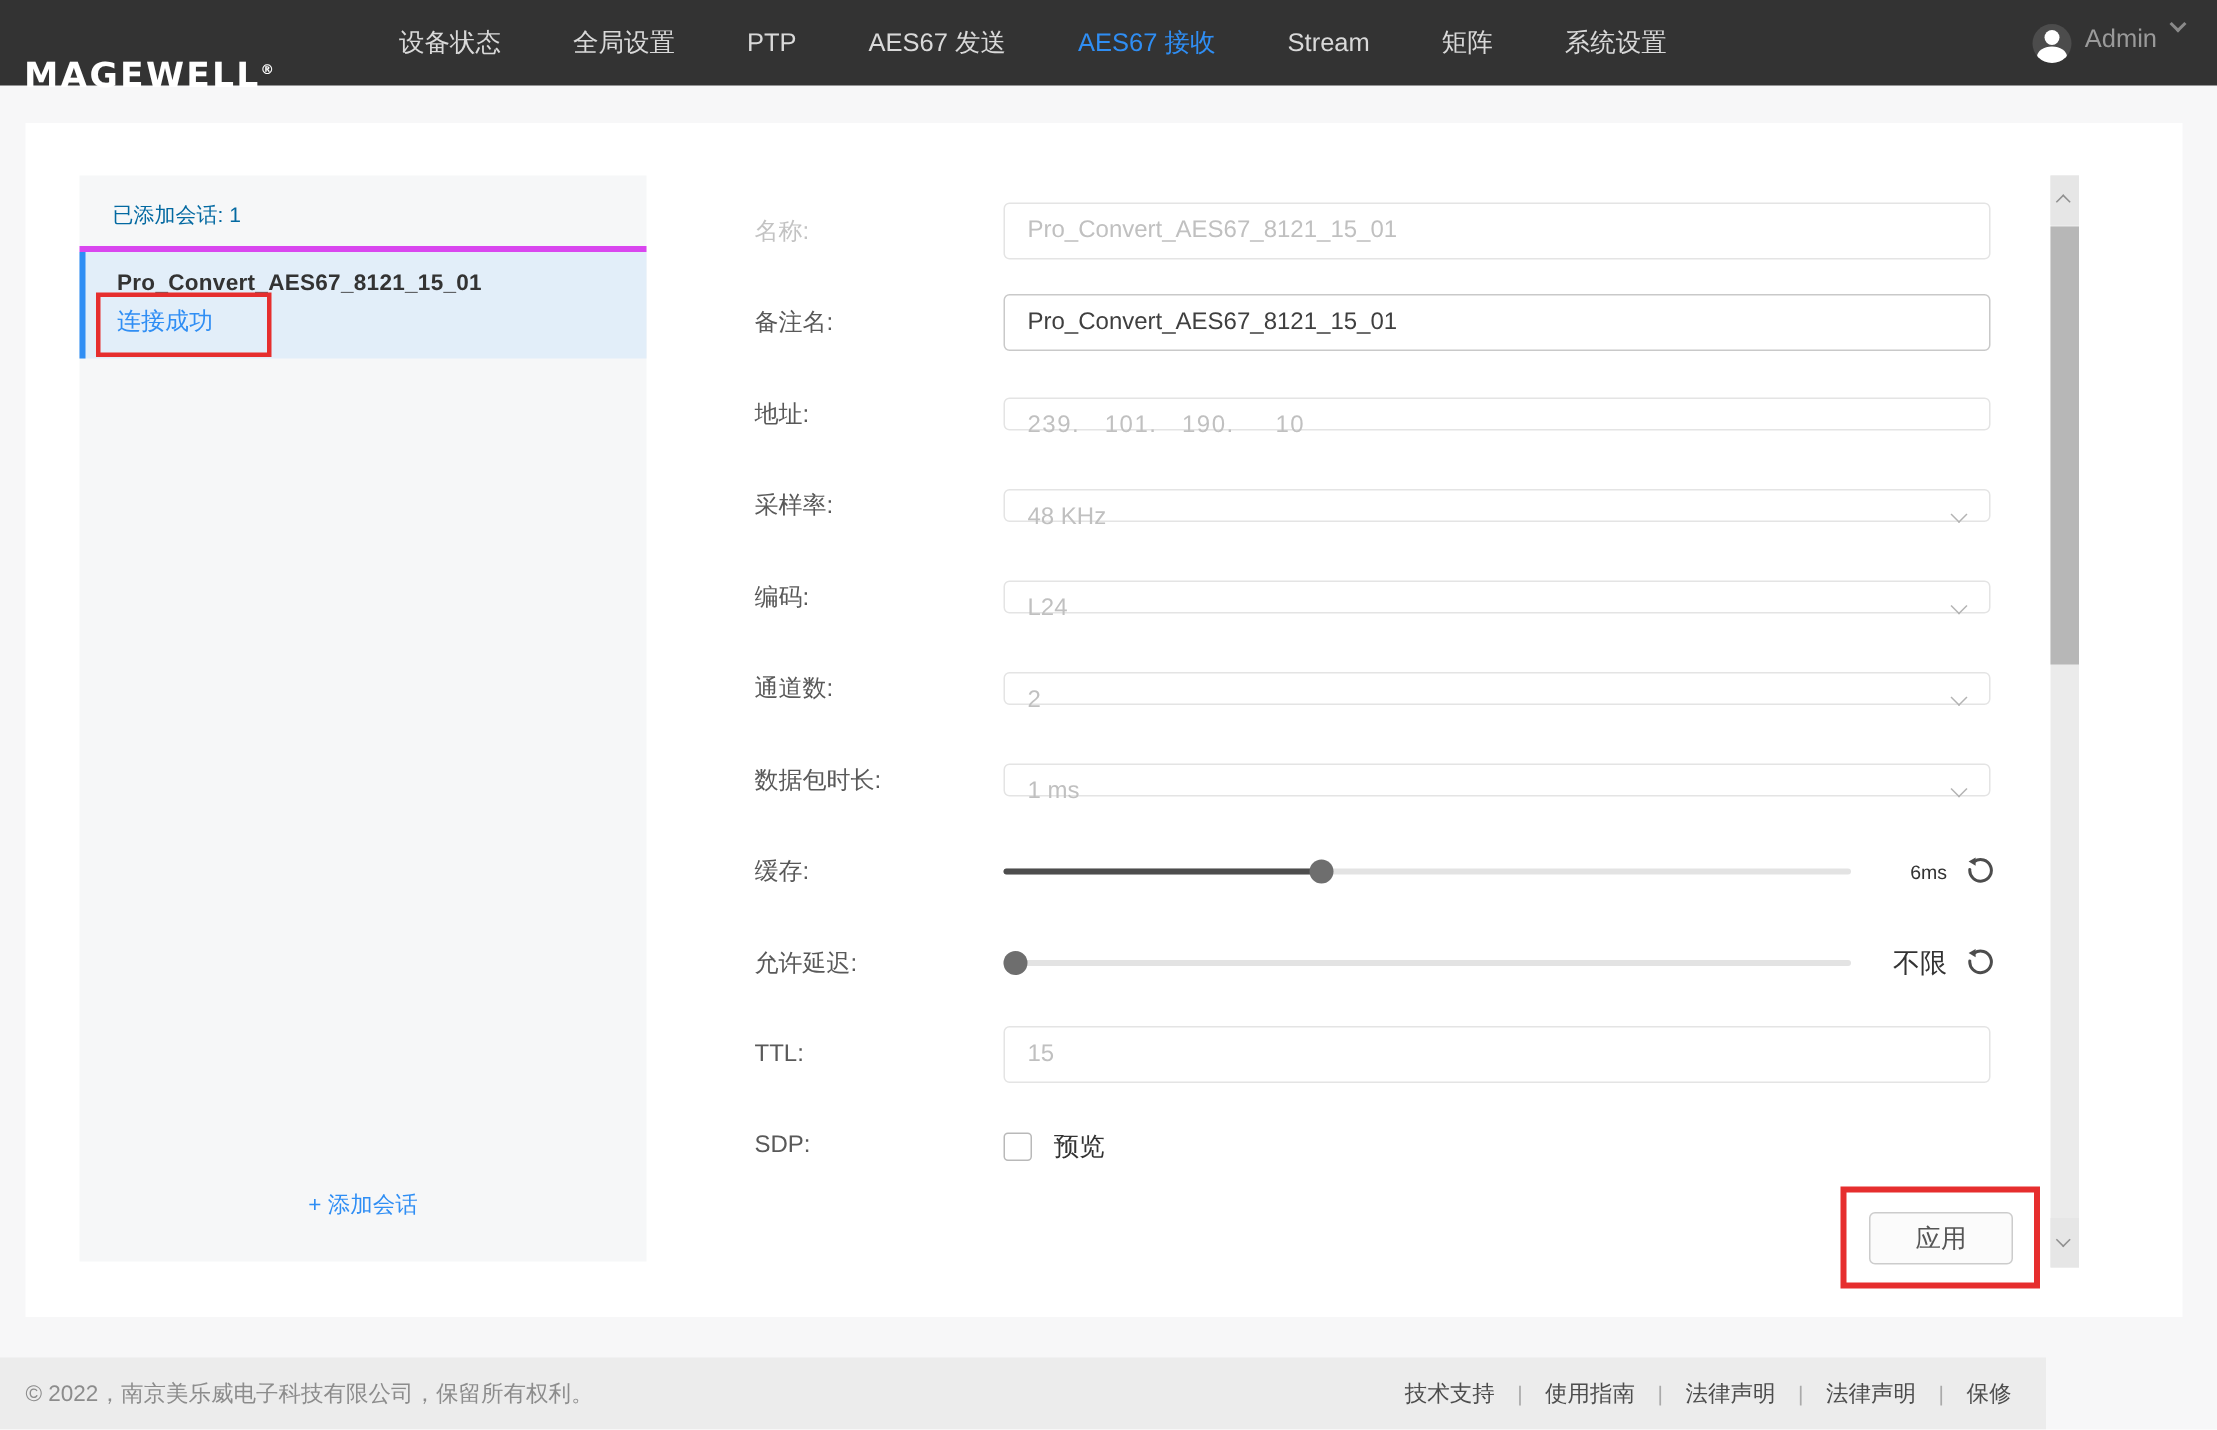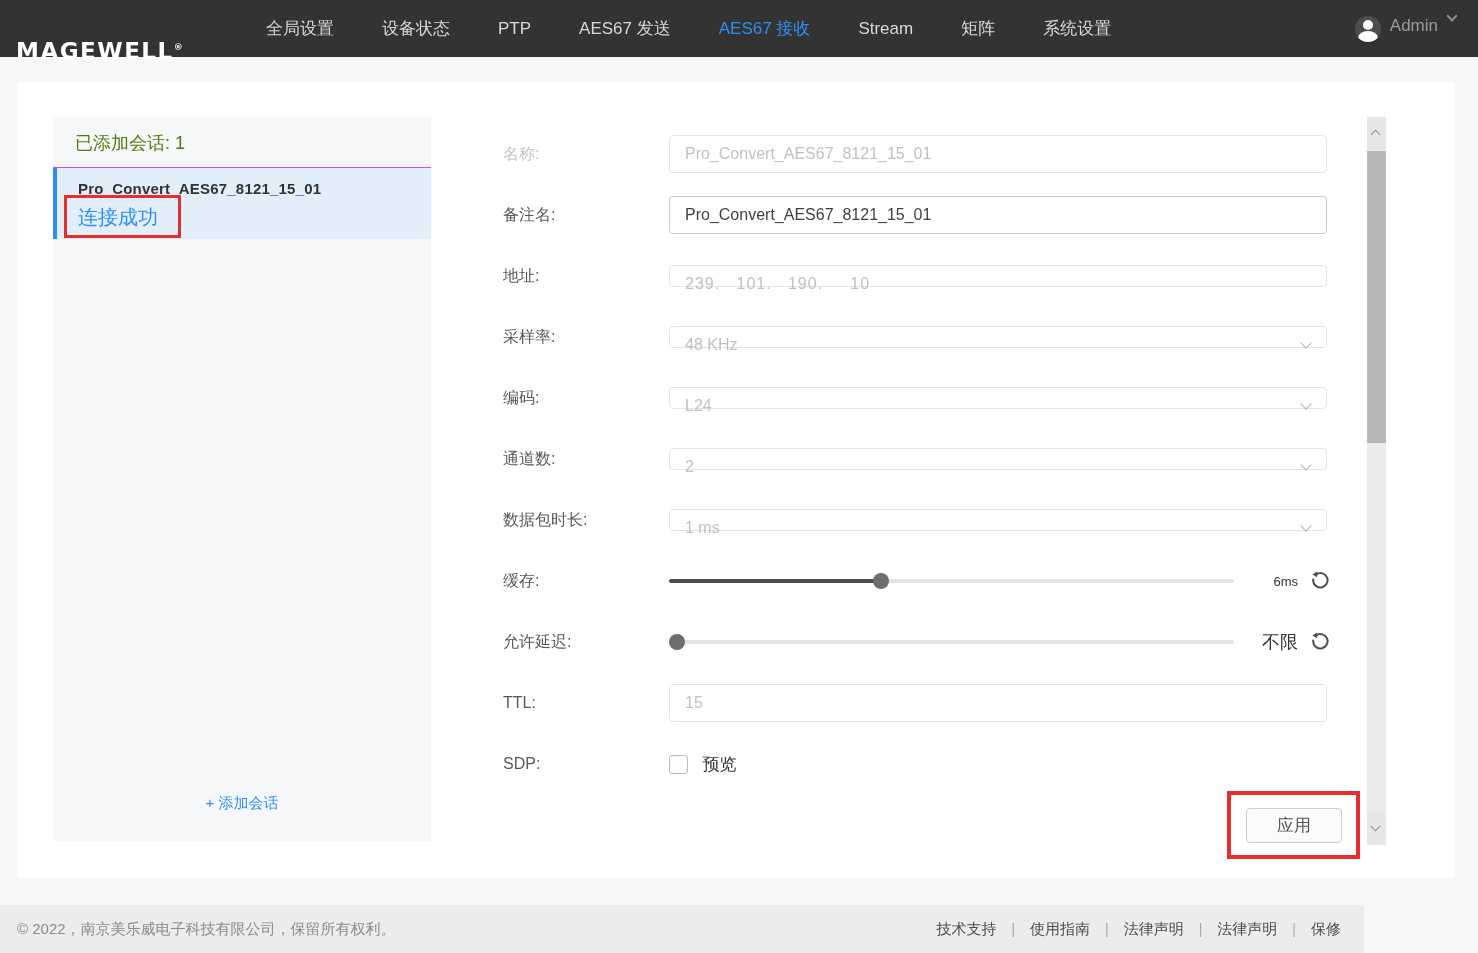--- a/index.html
+++ b/index.html
@@ -49,28 +49,28 @@
     background:#ffffff;
   }
 
   
   .panel {
     position:absolute; left:36px; top:35px; width:378px; height:724px;
     background:#f6f7f8;
   }
   .panel-header {
     height:51px; line-height:52px; padding-left:22px;
-    color:#4d7c0f; font-size:18px; border-bottom:1px solid #d946ef;
+    color:#0369a1; font-size:14px; border-bottom:4px solid #d946ef;
   }
   .session {
     position:relative; height:71px; background:#e2eef9;
     border-left:4px solid #2f8ef4; padding:12px 0 0 21px;
   }
   .session-name { font-size:15px; font-weight:bold; color:#333; letter-spacing:0.2px; }
-  .session-status { display:block; margin-top:7px; font-size:20px; color:#2f8ef4; }
+  .session-status { display:block; margin-top:7px; font-size:16px; color:#2f8ef4; }
   .redbox-status {
     position:absolute; left:7px; top:27px; width:117px; height:43px;
     border:3px solid #e62e2e; pointer-events:none;
   }
   .add-session {
     position:absolute; bottom:28px; left:0; width:100%;
     text-align:center; color:#2f8ef4; font-size:15px; cursor:pointer;
   }
 
   
@@ -147,22 +147,22 @@
   .flinks { margin-left:auto; margin-right:23px; display:flex; align-items:center; font-size:15px; }
   .flink { color:#4d4d4d; cursor:pointer; }
   .fsep { margin:0 15px; color:#aaaaaa; font-size:14px; }
 </style>
 </head>
 <body>
 
 <div class="nav">
   <div class="logo"><span>MAGEWELL</span><sup>®</sup></div>
   <div class="nav-items">
+    <div class="nav-item">设备状态</div>
     <div class="nav-item">全局设置</div>
-    <div class="nav-item">设备状态</div>
     <div class="nav-item">PTP</div>
     <div class="nav-item">AES67 发送</div>
     <div class="nav-item active">AES67 接收</div>
     <div class="nav-item">Stream</div>
     <div class="nav-item">矩阵</div>
     <div class="nav-item">系统设置</div>
   </div>
   <div class="nav-user">
     <span class="avatar">
         <span class="head"></span>

